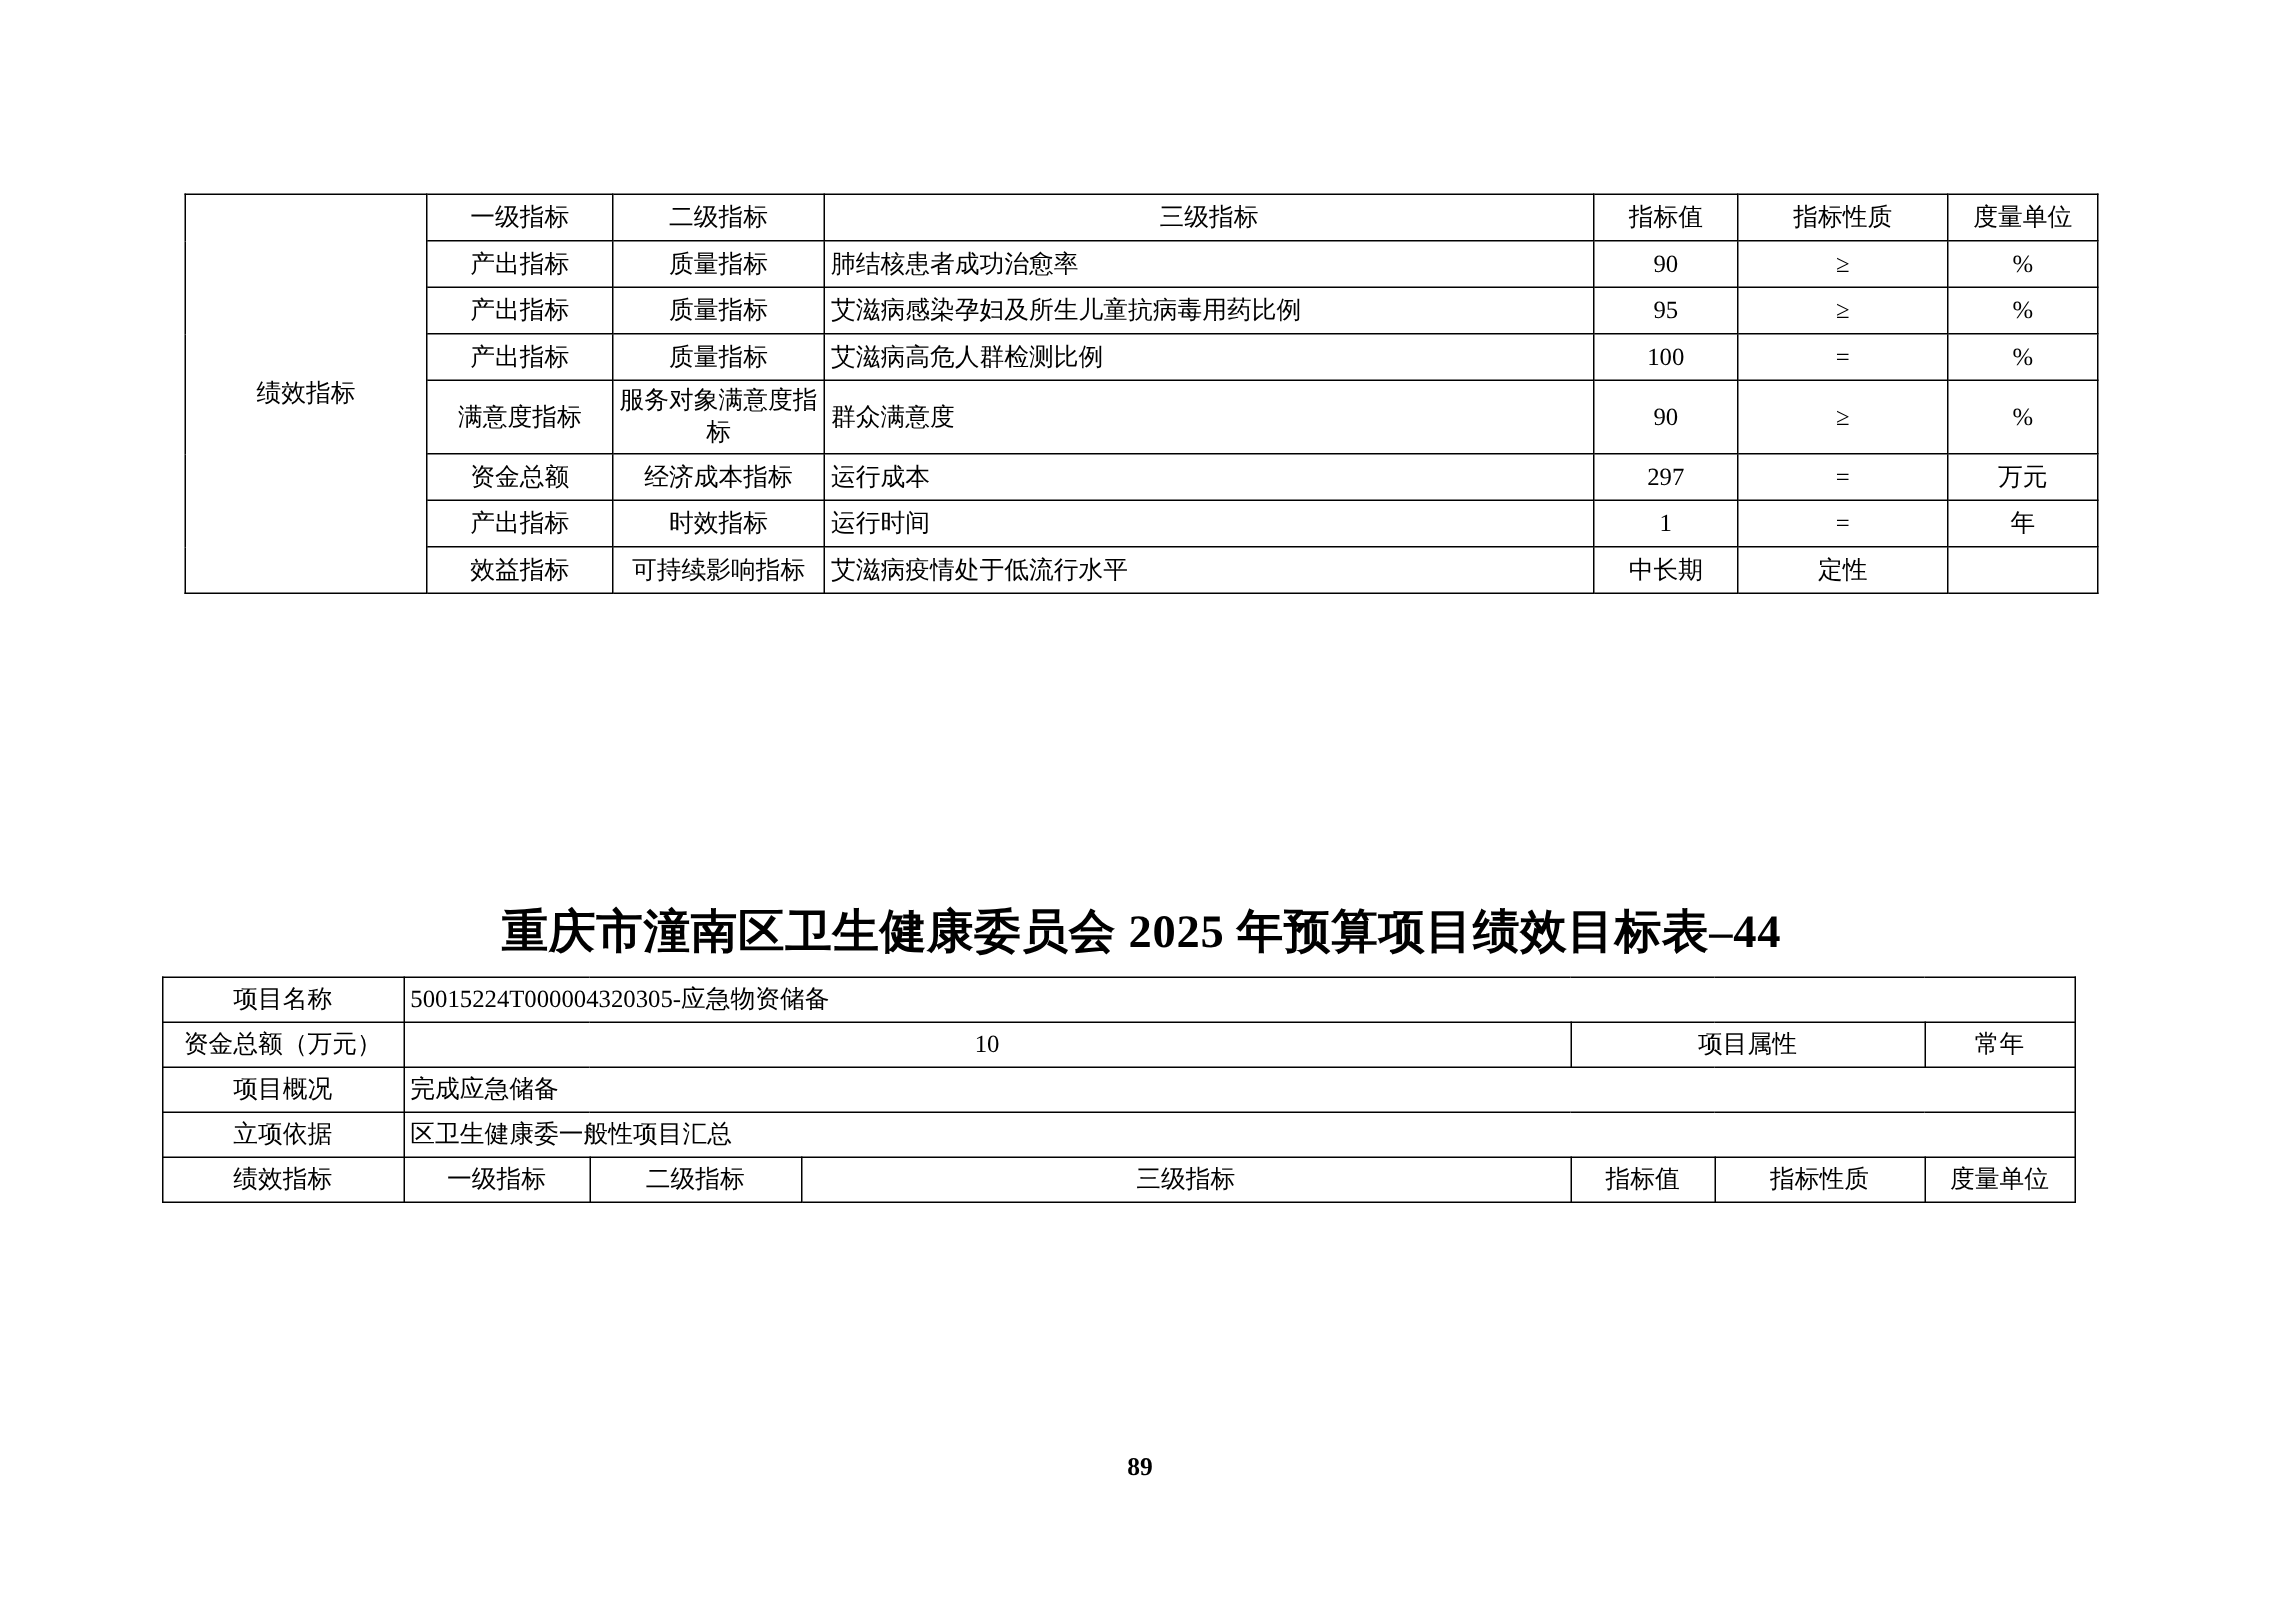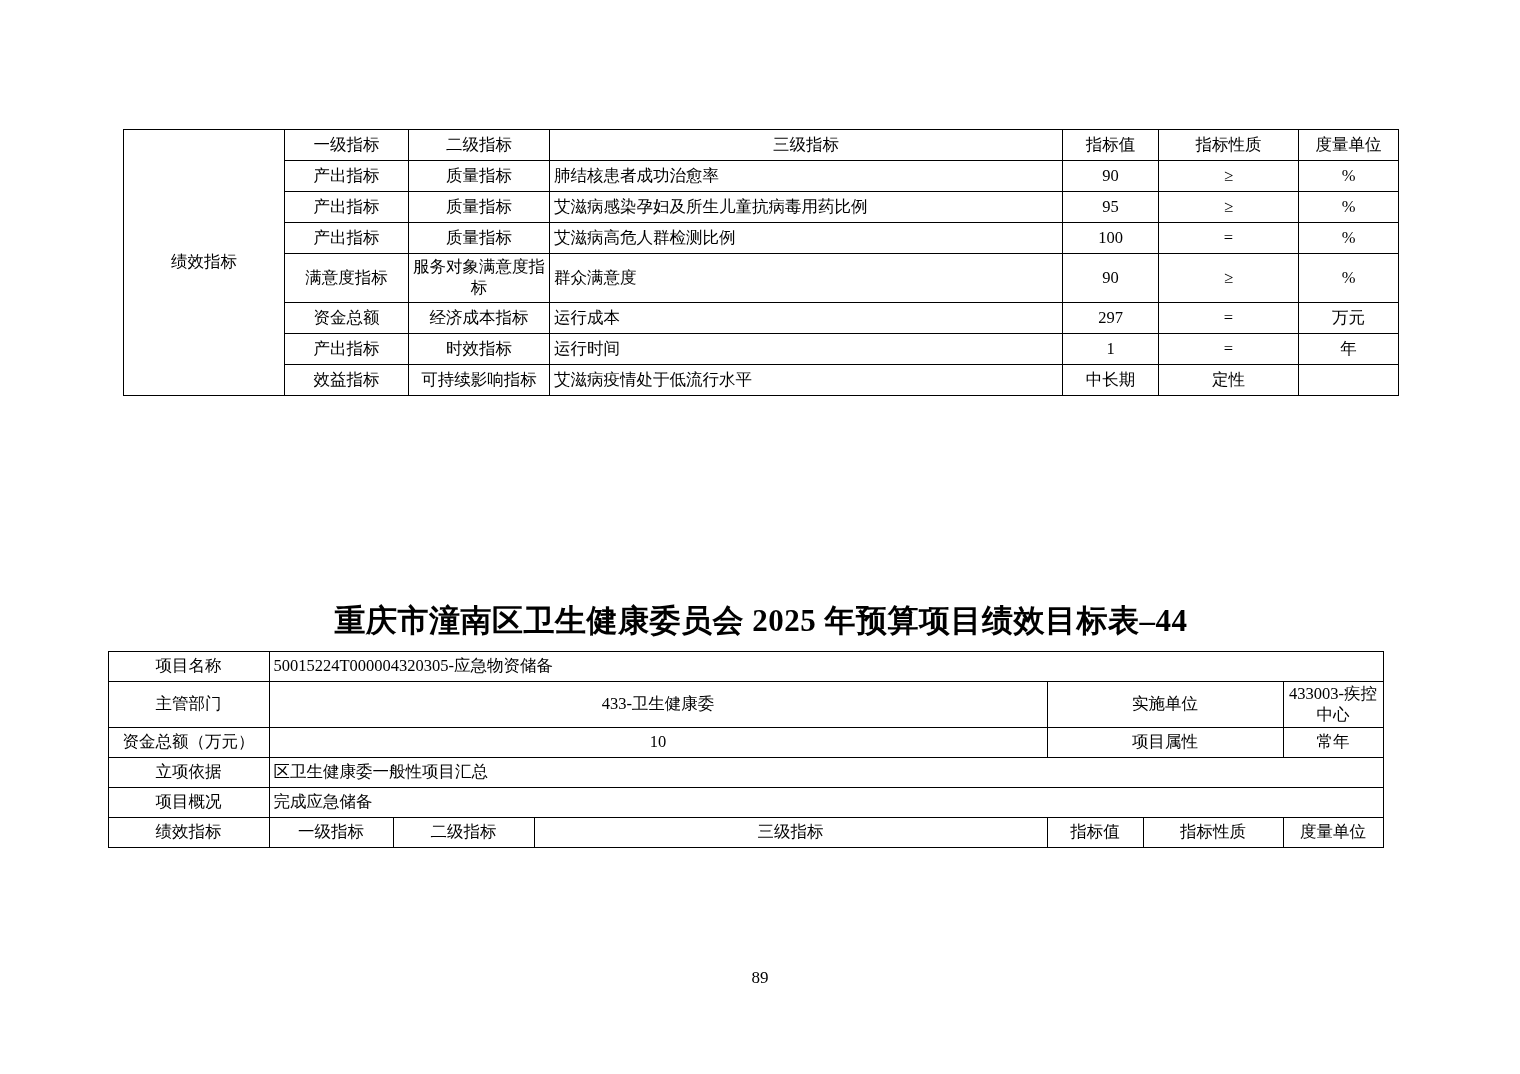--- a/index.html
+++ b/index.html
@@ -96,20 +96,21 @@
   .bottom-table-wrap td { height: 25px; }
   .tall td { height: 44px; }
 
   .page-number {
     position: absolute;
     left: 0;
     top: 968px;
     width: 1520px;
     text-align: center;
     font-size: 17px;
+    font-weight: bold;
   }
 </style>
 </head>
 <body>
 
 <div class="page">
 
   <div class="top-table-wrap">
     <table class="doc">
       <colgroup>
@@ -206,38 +207,32 @@
           <col style="width:96px">
           <col style="width:140px">
           <col style="width:100px">
         </colgroup>
         <tbody>
           <tr>
             <td class="c">项目名称</td>
             <td class="l" colspan="6">50015224T000004320305-应急物资储备</td>
           </tr>
           <tr>
-            <td class="c">主管部门</td>
-            <td class="c" colspan="3">433-卫生健康委</td>
-            <td class="c" colspan="2">实施单位</td>
-            <td class="c">433003-疾控中心</td>
-          </tr>
-          <tr>
             <td class="c">资金总额（万元）</td>
             <td class="c" colspan="3">10</td>
             <td class="c" colspan="2">项目属性</td>
             <td class="c">常年</td>
           </tr>
           <tr>
+            <td class="c">项目概况</td>
+            <td class="l" colspan="6">完成应急储备</td>
+          </tr>
+          <tr>
             <td class="c">立项依据</td>
             <td class="l" colspan="6">区卫生健康委一般性项目汇总</td>
-          </tr>
-          <tr>
-            <td class="c">项目概况</td>
-            <td class="l" colspan="6">完成应急储备</td>
           </tr>
           <tr>
             <td class="c">绩效指标</td>
             <td class="c">一级指标</td>
             <td class="c">二级指标</td>
             <td class="c">三级指标</td>
             <td class="c">指标值</td>
             <td class="c">指标性质</td>
             <td class="c">度量单位</td>
           </tr>

